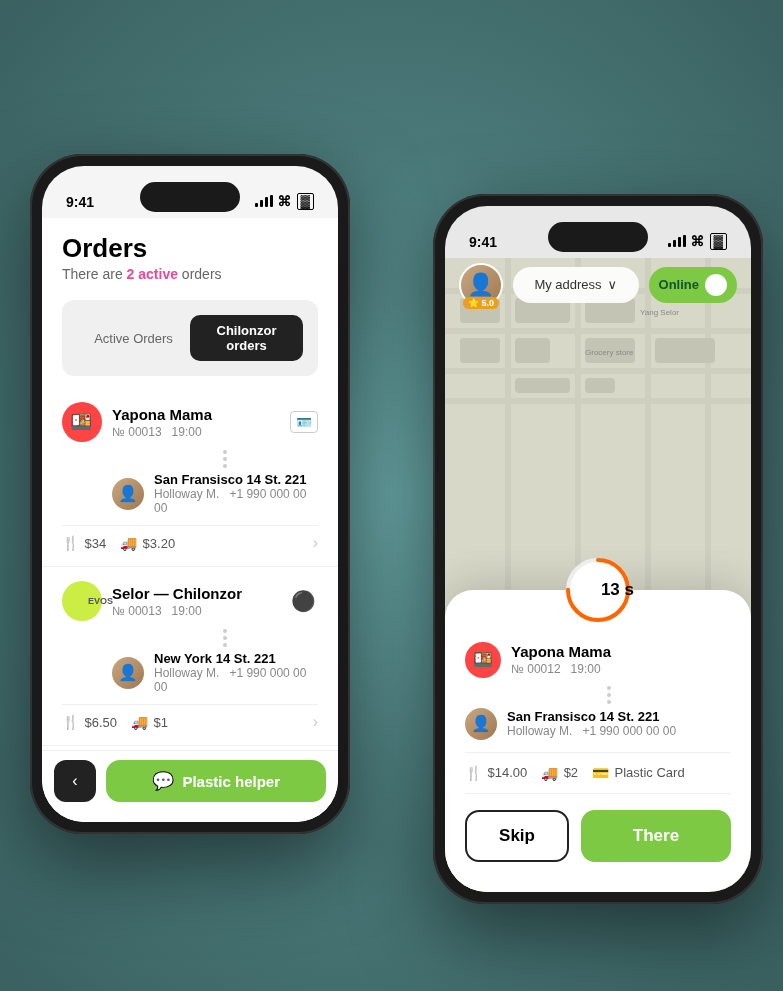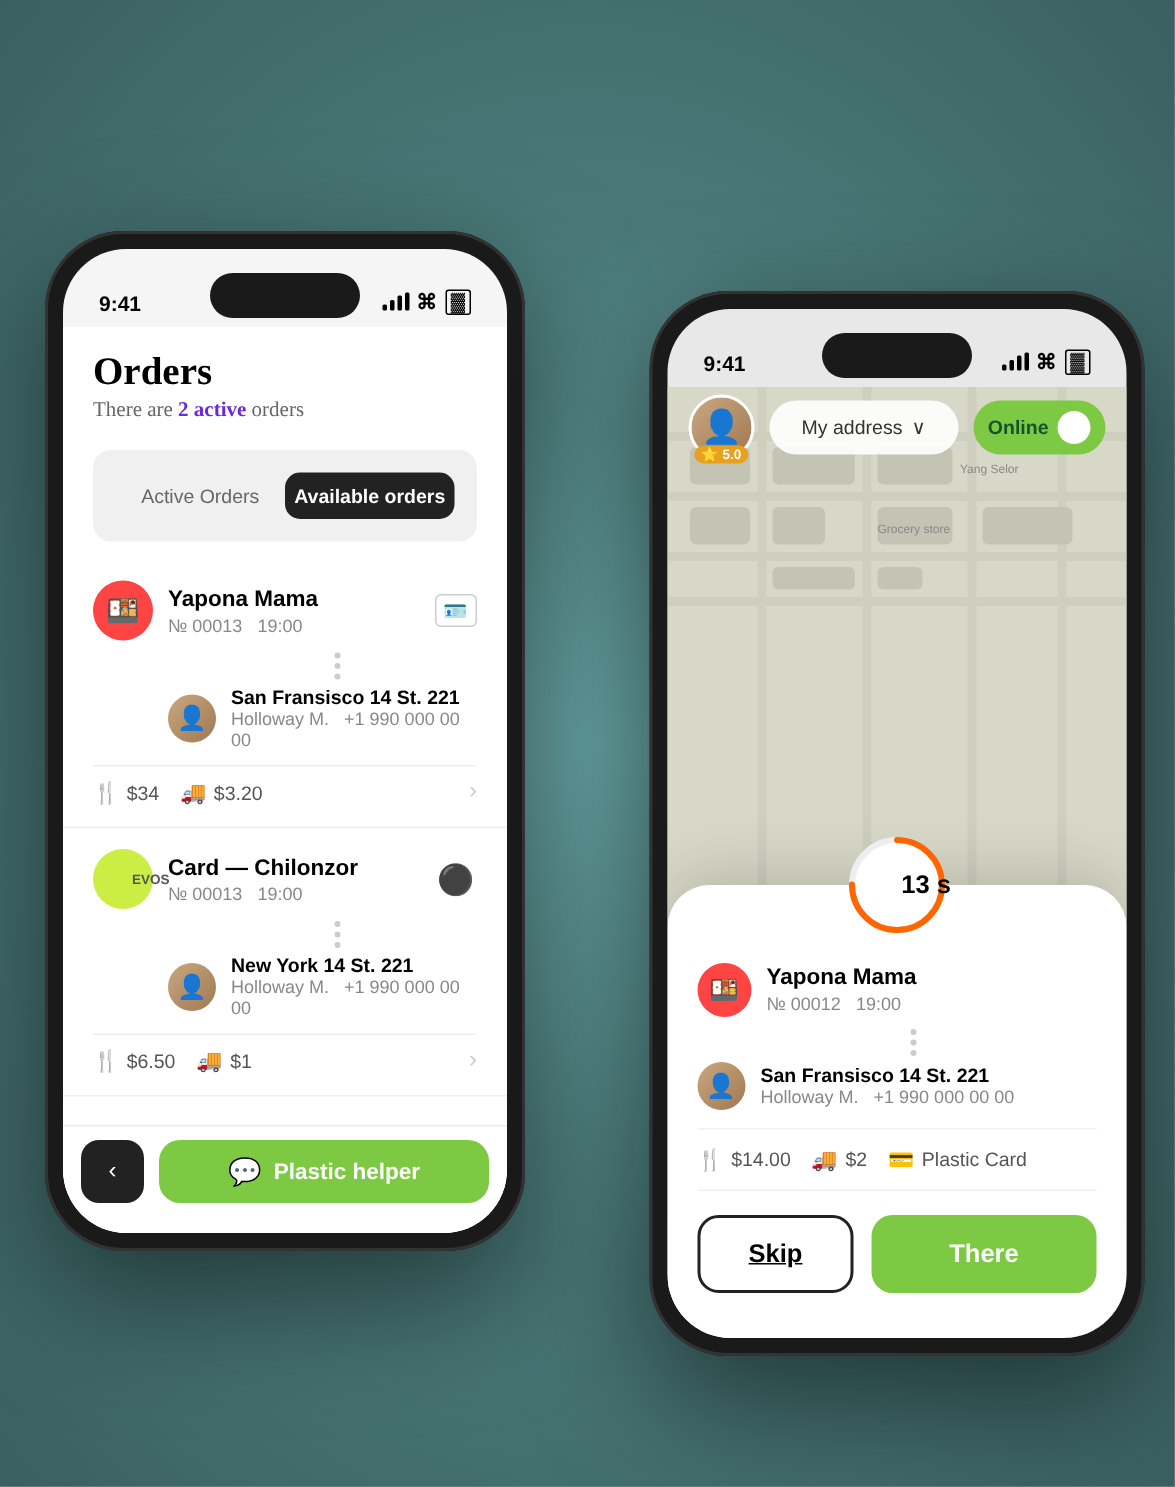--- a/index.html
+++ b/index.html
@@ -133,39 +133,38 @@
       top: 52px;
       left: 0; right: 0; bottom: 0;
       background: #fff;
       border-radius: 0 0 42px 42px;
       overflow: hidden;
     }
 
     .page-header {
       padding: 16px 20px 10px;
       background: #fff;
-      font-family: Liberation Serif, serif;
     }
 
     .page-title {
       font-size: 26px;
       font-weight: 700;
       color: #000;
       line-height: 1.1;
     }
 
     .page-subtitle {
       font-size: 14px;
       color: #666;
       margin-top: 4px;
     }
 
     .page-subtitle strong {
       font-weight: 700;
-      color: #6d28d9;
+      color: #ec4899;
     }
 
     
     .tab-switcher {
       display: flex;
       margin: 8px 20px 12px;
       background: #f0f0f0;
       border-radius: 12px;
       padding: 15px;
     }
@@ -557,21 +556,20 @@
       border: 2px solid #222;
       border-radius: 14px;
       background: #fff;
       font-size: 17px;
       font-weight: 600;
       color: #000;
       cursor: pointer;
       display: flex;
       align-items: center;
       justify-content: center;
-      text-decoration: underline;
     }
 
     .accept-btn {
       flex: 1.5;
       height: 52px;
       background: #7dc943;
       border-radius: 14px;
       border: none;
       font-size: 17px;
       font-weight: 700;
@@ -676,21 +674,21 @@
       <div class="left-content">
         <div class="page-header">
           <div class="page-title">Orders</div>
           <div class="page-subtitle">
             <span>There are </span><strong>2 active</strong><span> orders</span>
           </div>
         </div>
 
         <div class="tab-switcher">
           <button class="tab-btn">Active Orders</button>
-          <button class="tab-btn active">Available orders</button>
+          <button class="tab-btn active">Chilonzor orders</button>
         </div>
 
         <div class="orders-list">
 
           <div class="order-card">
             <div class="order-row1">
               <div class="restaurant-logo logo-yapona">
                 <span>🍱</span>
               </div>
               <div class="order-info">
@@ -731,21 +729,21 @@
               <span class="footer-arrow">›</span>
             </div>
           </div>
 
           <div class="order-card">
             <div class="order-row1">
               <div class="restaurant-logo logo-evos">
                 <span style="font-size:9px; font-weight:800;padding-left:37px;">EVOS</span>
               </div>
               <div class="order-info">
-                <div class="restaurant-name">Card — Chilonzor</div>
+                <div class="restaurant-name">Selor — Chilonzor</div>
                 <div class="order-meta">
                   <span>№ 00013</span>&nbsp;&nbsp;
                   <span>19:00</span>
                 </div>
               </div>
               <div class="order-icon" style="border:none;">
                 <span style="font-size:20px;">⚫</span>
               </div>
             </div>
             <div class="connector">

